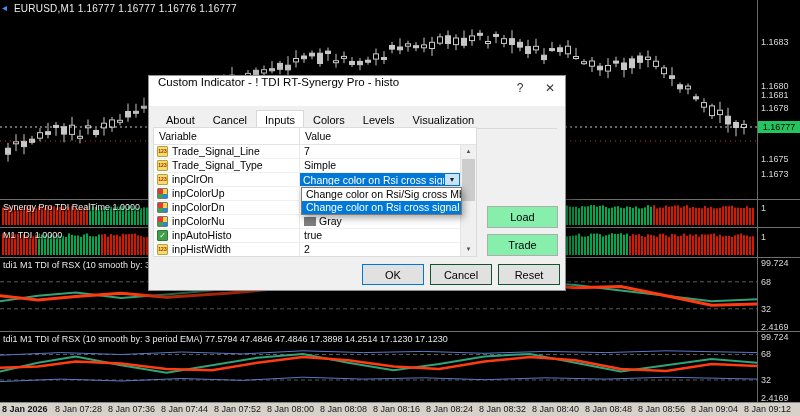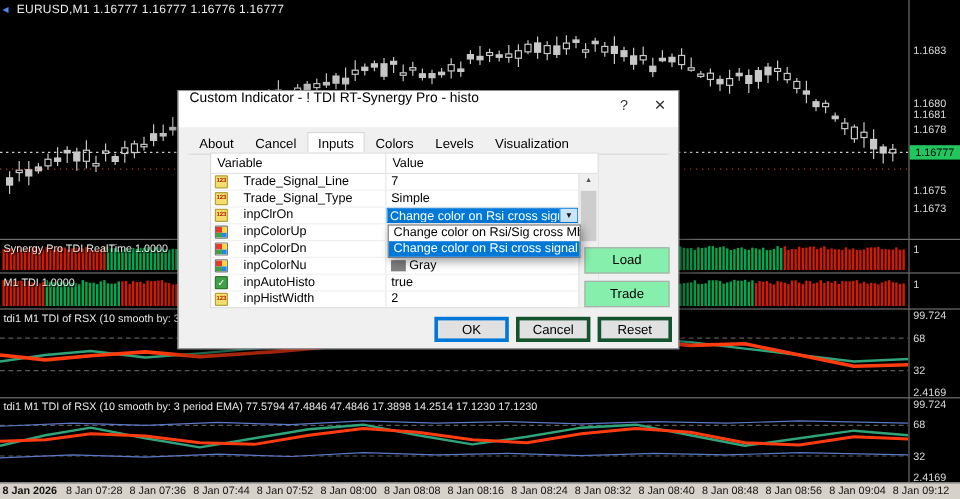--- a/index.html
+++ b/index.html
@@ -23,28 +23,28 @@
   
   #dialog{position:absolute;left:148px;top:75px;width:418px;height:216px;background:#f0f0f0;border:1px solid #8f9194;
     box-shadow:3px 8px 20px rgba(0,0,0,.55);z-index:10;font-size:11px;color:#000}
   .dlg-titlebar{height:30px;background:#fff;display:flex;}
   .dlg-title{flex:1;padding-left:9px;font-size:11.5px;white-space:nowrap;overflow:hidden}
   .dlg-btn{width:30px;text-align:center;font-size:12px;color:#333;line-height:25px;cursor:pointer}
   .dlg-tabs{display:flex;margin:4px 8px 0;border-bottom:1px solid #d9d9d9;height:19px}
   .tab{padding:3px 8px 0;font-size:11px;color:#000;border:1px solid transparent;cursor:pointer;white-space:nowrap}
   .tab.active{background:#fff;border-color:#d9d9d9;border-bottom-color:#fff;margin-bottom:-1px}
 
-  .dlg-table{position:absolute;left:26px;top:51px;width:324px;height:130px;background:#fff;border:1px solid #dcdcdc}
+  .dlg-table{position:absolute;left:4px;top:51px;width:324px;height:130px;background:#fff;border:1px solid #dcdcdc}
   .tbl-head{display:flex;height:17px;line-height:16px;border-bottom:1px solid #e3e3e3;font-size:10.5px}
   .tbl-head .hcol-var{width:146px;padding-left:5px;border-right:1px solid #e3e3e3}
   .tbl-head .hcol-val{flex:1;padding-left:5px}
   #tbl-body{position:absolute;top:17px;left:0;right:16px;bottom:0;overflow:hidden}
   .tbl-row{display:flex;height:14px;border-bottom:1px solid #f0f0f0}
   .cell{display:flex;align-items:center;font-size:10.5px;line-height:13px;white-space:nowrap;overflow:hidden}
-  .col-var{width:146px;border-right:1px solid #e9e9e9;padding-left:3px;gap:13px}
+  .col-var{width:146px;border-right:1px solid #e9e9e9;padding-left:3px;gap:4px}
   .col-val{flex:1;padding-left:4px;gap:3px;position:relative}
   .row-icon{width:11px;height:11px;flex:0 0 11px;display:inline-flex;align-items:center;justify-content:center;
     font-size:5px;border-radius:1px;position:relative;overflow:hidden}
   .icon-num,.icon-enum{background:#f2dd6e;border:1px solid #b5a23a;color:#b32400;font-weight:bold}
   .icon-bool{background:#3fa047;border:1px solid #2c7a33;color:#fff;font-size:8px}
   .icon-color{border:1px solid #777;background:#fff}
   .icon-color i{position:absolute;width:50%;height:50%}
   .icon-color .q1{left:0;top:0;background:#e53935}.icon-color .q2{right:0;top:0;background:#fdd835}
   .icon-color .q3{left:0;bottom:0;background:#43a047}.icon-color .q4{right:0;bottom:0;background:#1e88e5}
   .swatch{width:12px;height:9px;flex:0 0 12px;border:1px solid #7e7e7e}
@@ -60,21 +60,21 @@
   .sb-thumb{position:absolute;left:1px;top:14px;width:13px;height:42px;background:#cdcdcd}
 
   #combo-dropdown{position:absolute;left:147px;top:59px;width:161px;background:#fff;border:1px solid #7a7a7a;
     box-shadow:2px 3px 7px rgba(0,0,0,.35);z-index:6}
   .dd-item{height:13px;line-height:13px;padding-left:4px;font-size:10.5px;white-space:nowrap;overflow:hidden;cursor:pointer}
   .dd-item.selected{background:#0078d7;color:#fff}
 
   .side-btn{position:absolute;left:338px;width:71px;height:22px;background:#86efac;border:1px solid #adadad;
     font-size:11px;font-family:inherit;cursor:pointer}
   #load-btn{top:130px}#save-btn{top:158px}
-  .ftr-btn{position:absolute;top:188px;width:62px;height:21px;background:#e1e1e1;border:3px solid #14532d;
+  .ftr-btn{position:absolute;top:188px;width:62px;height:21px;background:#e1e1e1;border:1px solid #14532d;
     font-size:11px;font-family:inherit;cursor:pointer}
   #ok-btn{left:213px;border-color:#0078d7}
   #cancel-btn{left:281px}
   #reset-btn{left:349px}
 </style>
 </head>
 <body>
 
 <div id="app">
   <div id="chart-wrap" style="position:absolute;inset:0">

